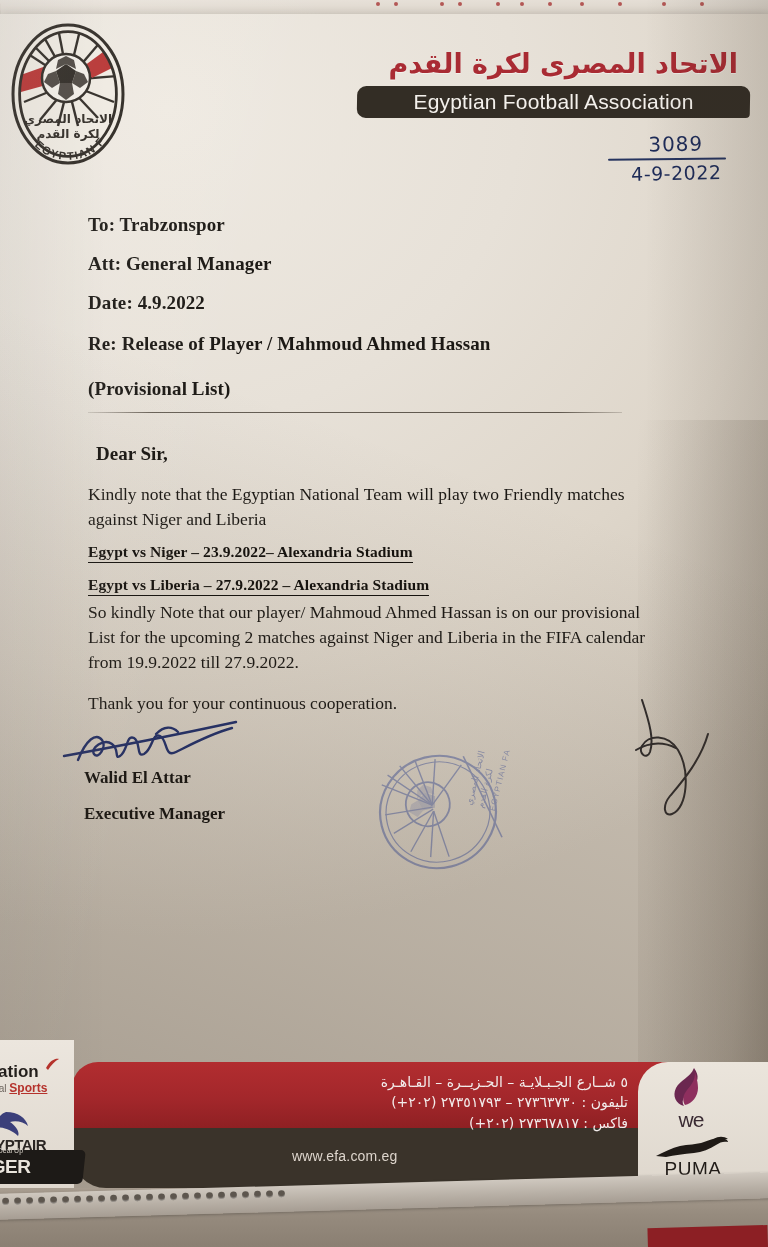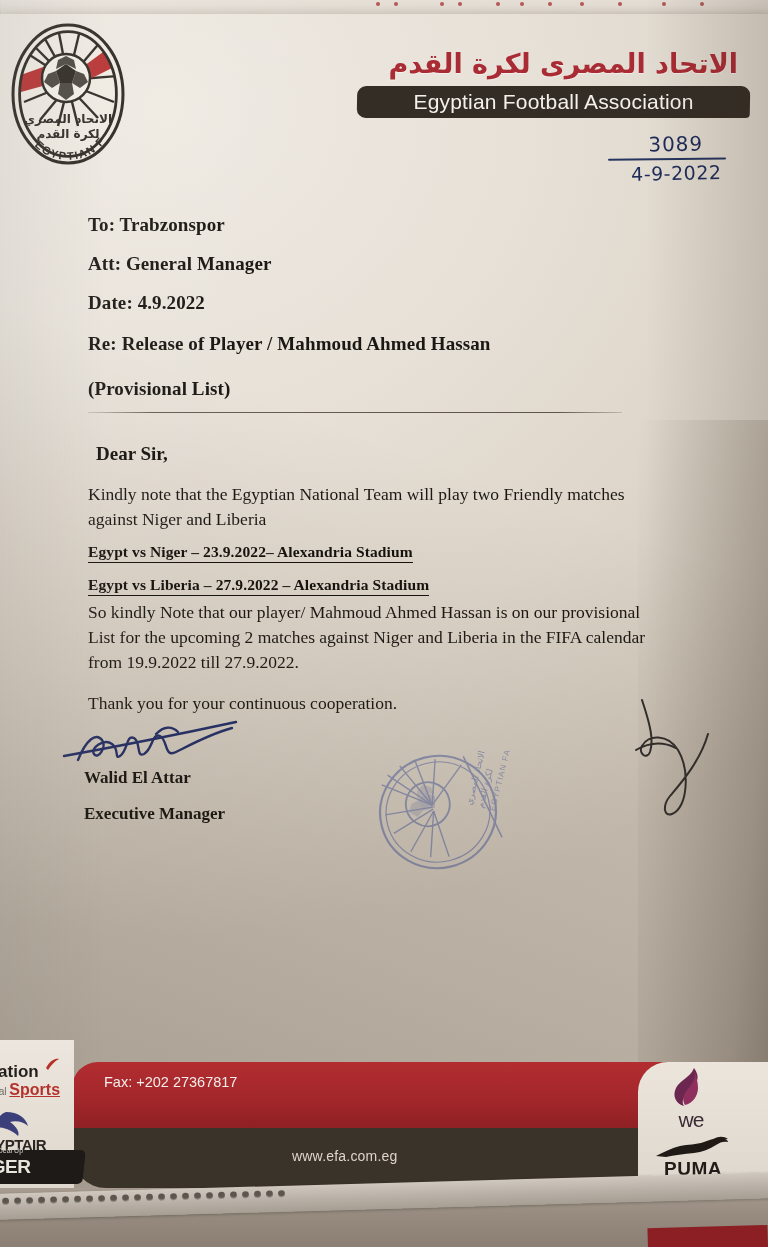--- a/index.html
+++ b/index.html
@@ -140,31 +140,31 @@
   .sponsor-card{
     position:absolute;left:638px;top:1062px;width:130px;height:126px;
     background:linear-gradient(180deg,#ebe5dc 0%,#ded7cd 100%);
     border-radius:30px 0 0 0;
   }
   .we-logo{position:absolute;left:664px;top:1066px;width:56px;height:44px;}
   .we-word{position:absolute;left:654px;top:1108px;width:74px;text-align:center;
     font-family:"Liberation Sans",sans-serif;font-size:21px;color:#3a2b33;letter-spacing:-1px;}
   .puma-logo{position:absolute;left:654px;top:1136px;width:76px;height:22px;}
   .puma-word{position:absolute;left:648px;top:1158px;width:90px;text-align:center;
-    font-family:"Liberation Sans",sans-serif;font-weight:700;font-size:19px;color:#211c18;letter-spacing:.5px;}
+    font-family:"Liberation Sans",sans-serif;font-weight:400;font-size:19px;color:#211c18;letter-spacing:.5px;}
 
   
   .left-strip{position:absolute;left:0;top:1040px;width:74px;height:150px;
     background:linear-gradient(180deg,#ece6de 0%,#ded7cd 100%);}
   .spon1{position:absolute;left:-18px;top:1062px;width:92px;
     font-family:"Liberation Sans",sans-serif;font-size:17px;font-weight:700;color:#231f1c;white-space:nowrap;}
   .spon1 .swoosh{position:absolute;left:62px;top:-6px;width:16px;height:16px;}
   .spon1b{position:absolute;left:-14px;top:1081px;width:90px;
     font-family:"Liberation Sans",sans-serif;font-size:10px;color:#6d665f;white-space:nowrap;}
-  .spon1b b{color:#b5322c;font-size:16px;text-decoration:underline;}
+  .spon1b b{color:#b5322c;font-size:12px;text-decoration:underline;}
   .spon2{position:absolute;left:-16px;top:1108px;width:96px;height:46px;}
   .spon2 .word{position:absolute;left:0;top:28px;font-family:"Liberation Sans",sans-serif;
     font-size:15px;font-weight:700;color:#2a2522;letter-spacing:-.5px;white-space:nowrap;}
   .spon3{position:absolute;left:-20px;top:1150px;width:104px;height:34px;
     background:#1d1a17;border-radius:5px;transform:skewX(-6deg);}
   .spon3 .word{position:absolute;left:6px;top:6px;font-family:"Liberation Sans",sans-serif;
     font-size:19px;font-weight:700;color:#e9e4dc;letter-spacing:-.5px;transform:skewX(6deg);white-space:nowrap;}
   .spon3 .sub{position:absolute;left:16px;top:-3px;font-family:"Liberation Sans",sans-serif;
     font-size:7px;color:#d9d3ca;transform:skewX(6deg);white-space:nowrap;}
 </style>
@@ -325,23 +325,27 @@
     </svg>
   </div>
 
   <div class="sheet-shade"></div>
   <div class="sheet-right-curl"></div>
 
   <div class="foot-dark"></div>
   <div class="foot-red"></div>
 
   <div class="foot-en">
-    <div>Fax: +202 27367817</div>
-  </div>
-
+  </div>
+
+  <div class="foot-ar">
+    <div>٥ شــارع الجـبـلايـة – الحـزيــرة – القـاهـرة</div>
+    <div>تليفون : ٢٧٣٦٣٧٣٠ – ٢٧٣٥١٧٩٣ (٢٠٢+)</div>
+    <div>فاكس : ٢٧٣٦٧٨١٧ (٢٠٢+)</div>
+  </div>
 
   <div class="foot-site">www.efa.com.eg</div>
 
   <div class="sponsor-card"></div>
   <div class="we-logo">
     <svg viewBox="0 0 56 44" width="56" height="44">
       <path d="M30 2 C 36 10, 34 16, 28 22 C 22 28, 16 34, 20 40 C 12 38, 8 30, 12 22
                C 16 14, 26 12, 30 2 Z" fill="#6b2750"></path>
       <path d="M30 2 C 33 12, 28 18, 23 24 C 19 29, 18 34, 21 39 C 28 38, 34 30, 34 22
                C 34 14, 31 8, 30 2 Z" fill="#8e2f5e"></path>

